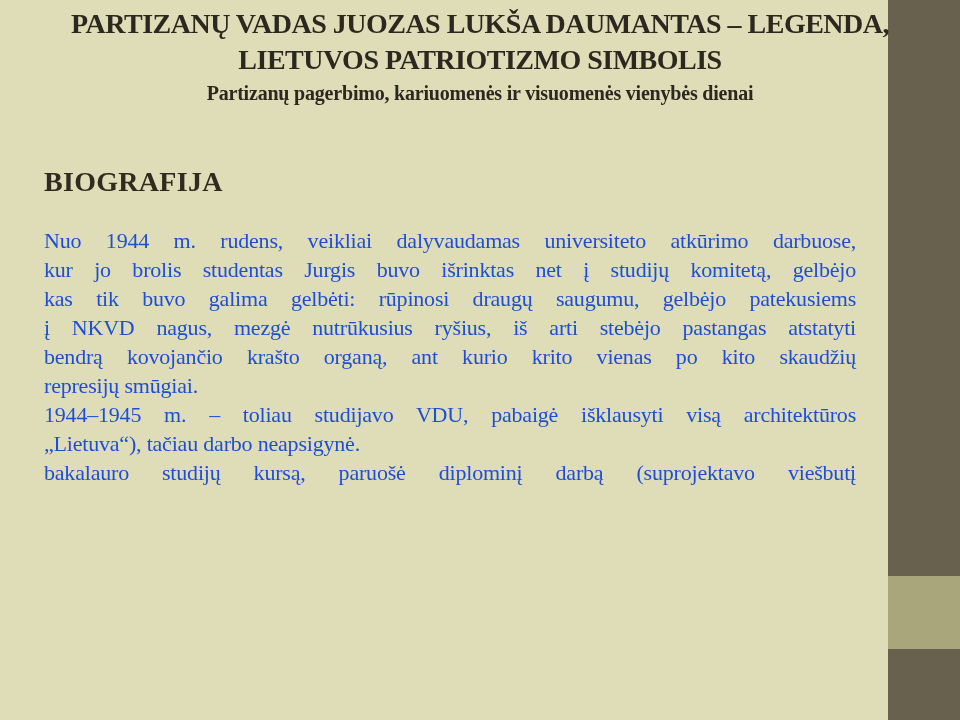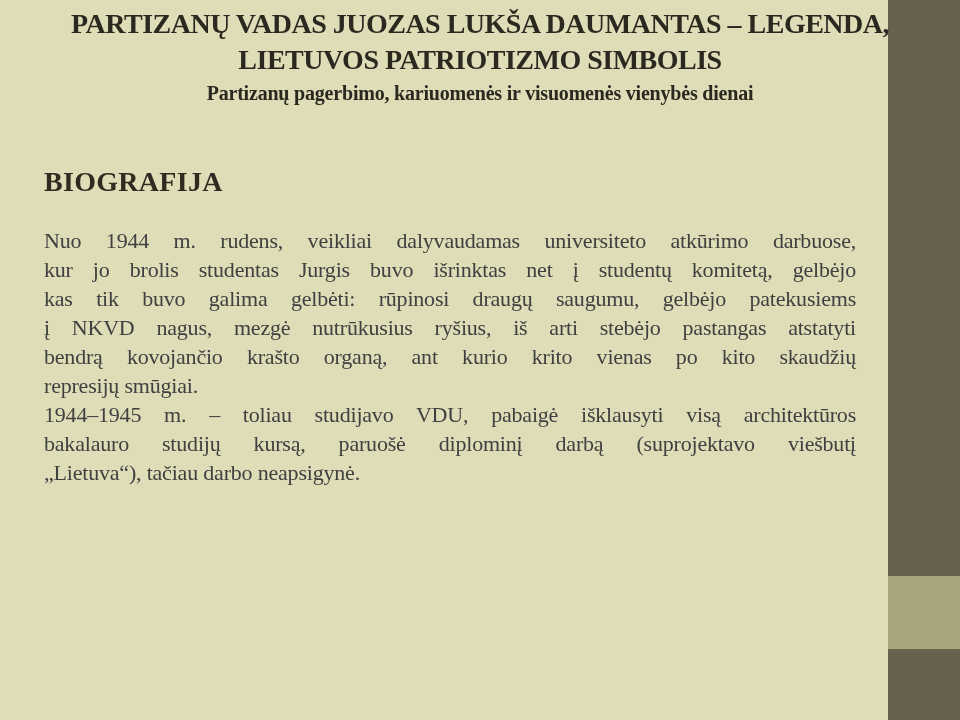--- a/index.html
+++ b/index.html
@@ -19,21 +19,21 @@
     position:absolute;top:81px;left:0;width:960px;text-align:center;
     font-weight:bold;font-size:20px;line-height:24px;letter-spacing:-0.2px;color:#2b2820;
     white-space:nowrap;
   }
   .heading{
     position:absolute;top:167px;left:44px;width:812px;
     font-weight:bold;font-size:28px;line-height:29px;letter-spacing:0.3px;
   }
   .bodytext{
     position:absolute;top:226px;left:44px;width:812px;
-    font-size:22px;line-height:29px;letter-spacing:-0.2px;color:#404040;
+    font-size:22px;line-height:29px;letter-spacing:-0.2px;color:#1d4ed8;
   }
   .line{height:29px;text-align:justify;text-align-last:justify;}
   .line.plain{text-align:center;text-align-last:left;}
 </style>
 </head>
 <body>
 
 <div class="slide">
 
   <div class="stripe"></div>
@@ -44,26 +44,26 @@
     <div class="tline">LIETUVOS PATRIOTIZMO SIMBOLIS</div>
   </div>
 
   <div class="subtitle">Partizanų pagerbimo, kariuomenės ir visuomenės vienybės dienai</div>
 
   <div class="heading">BIOGRAFIJA</div>
 
   <div class="bodytext">
     <div>
       <div class="line">Nuo 1944 m. rudens, veikliai dalyvaudamas universiteto atkūrimo darbuose,</div>
-      <div class="line">kur jo brolis studentas Jurgis buvo išrinktas net į studentų komitetą, gelbėjo</div>
+      <div class="line">kur jo brolis studentas Jurgis buvo išrinktas net į studijų komitetą, gelbėjo</div>
       <div class="line">kas tik buvo galima gelbėti: rūpinosi draugų saugumu, gelbėjo patekusiems</div>
       <div class="line">į NKVD nagus, mezgė nutrūkusius ryšius, iš arti stebėjo pastangas atstatyti</div>
       <div class="line">bendrą kovojančio krašto organą, ant kurio krito vienas po kito skaudžių</div>
       <div class="line plain">represijų smūgiai.</div>
     </div>
     <div>
       <div class="line">1944–1945 m. – toliau studijavo VDU, pabaigė išklausyti visą architektūros</div>
+      <div class="line plain">„Lietuva“), tačiau darbo neapsigynė.</div>
       <div class="line">bakalauro studijų kursą, paruošė diplominį darbą (suprojektavo viešbutį</div>
-      <div class="line plain">„Lietuva“), tačiau darbo neapsigynė.</div>
     </div>
   </div>
 
 </div>
 
 </body></html>

